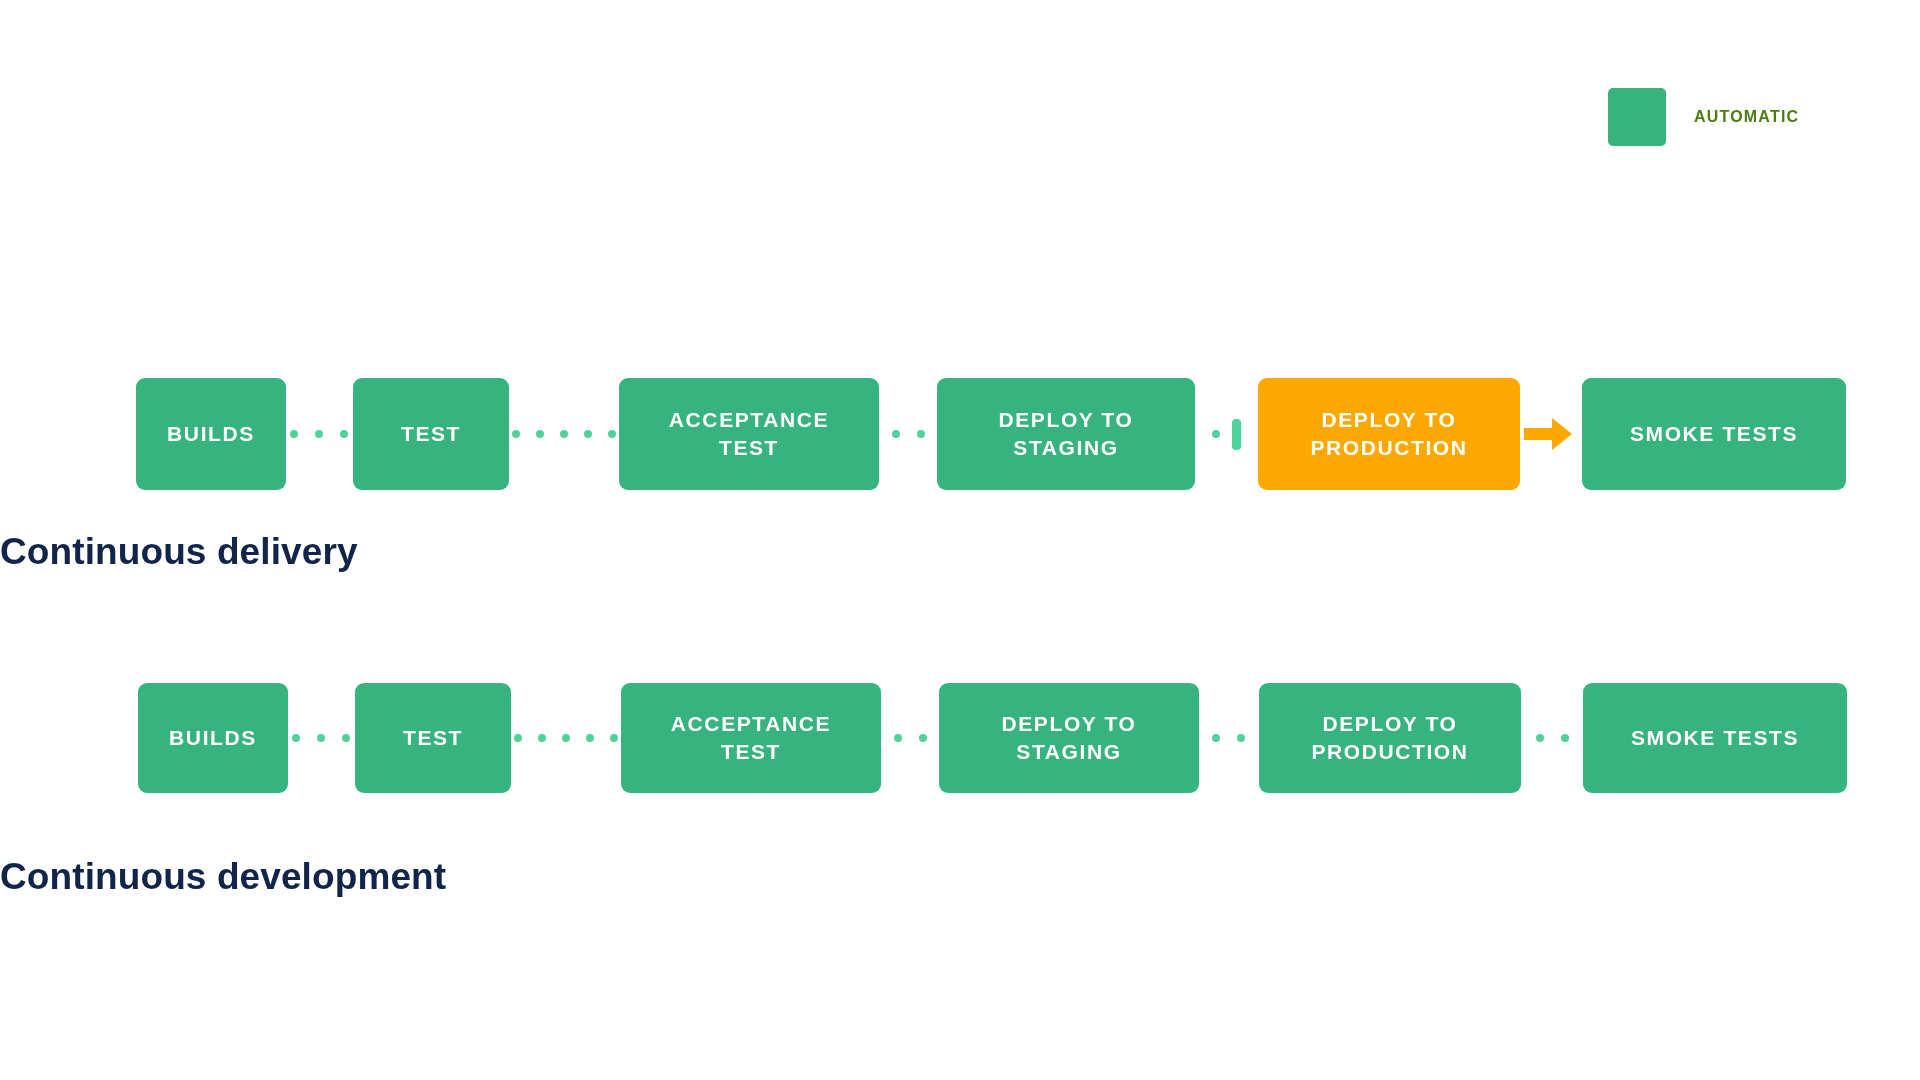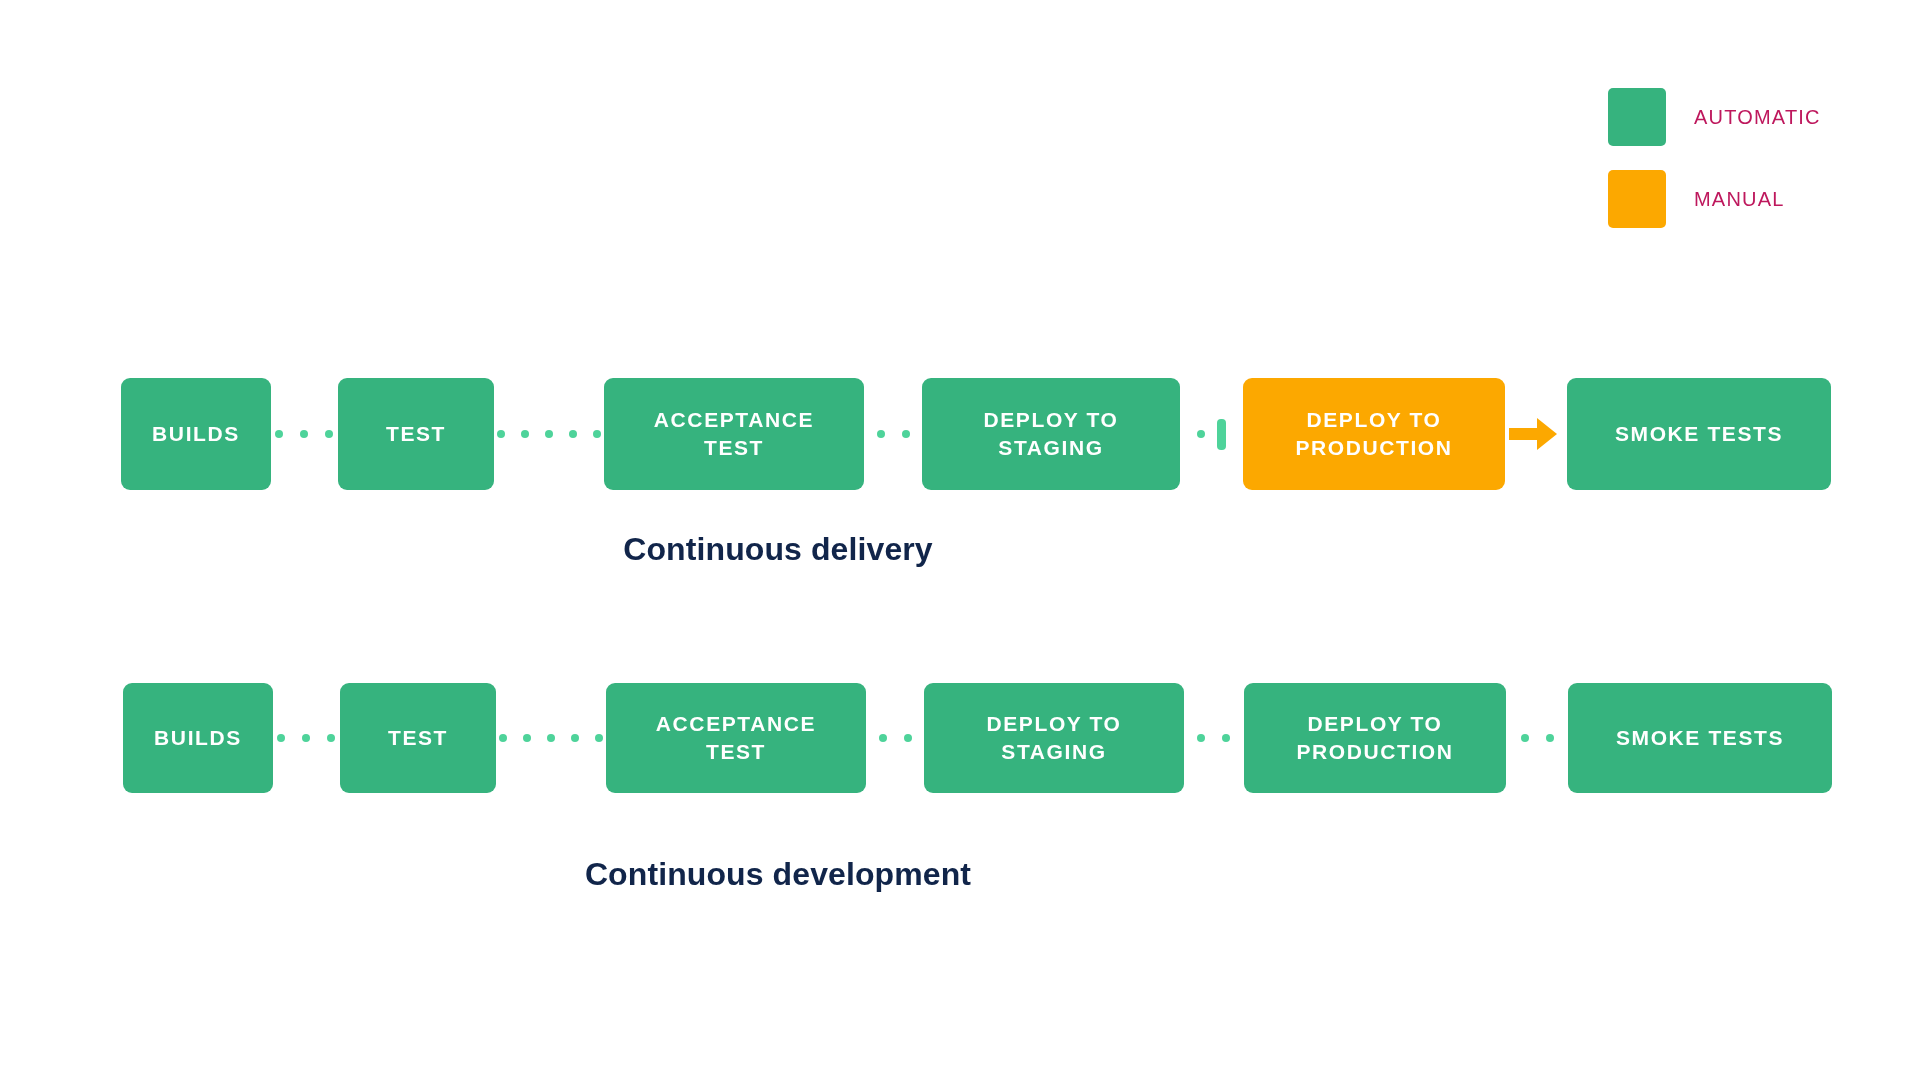--- a/index.html
+++ b/index.html
@@ -31,31 +31,31 @@
     gap: 28px;
     height: 58px;
   }
   .legend-swatch {
     width: 58px;
     height: 58px;
     border-radius: 5px;
     flex: 0 0 auto;
   }
   .legend-label {
-    font-size: 20px;
-    font-weight: normal;
+    font-size: 16px;
+    font-weight: bold;
     letter-spacing: 1.2px;
-    color: #be185d;
+    color: #4d7c0f;
     white-space: nowrap;
   }
 
   
   .pipeline {
     position: absolute;
-    left: 0;
+    left: 15px;
     width: 1712px;
     height: 120px;
     display: flex;
     align-items: center;
   }
   #pipeline-delivery { top: 371px; }
   #pipeline-development { top: 677px; }
 
   .stage-box {
     position: absolute;
@@ -116,41 +116,36 @@
     border-top: 16px solid transparent;
     border-bottom: 16px solid transparent;
     border-left: 20px solid #fca800;
   }
 
   
   .caption {
     position: absolute;
     width: 1556px;
     left: 0;
-    text-align: center;
     color: #11254a;
-    font-size: 32px;
+    font-size: 37px;
     font-weight: bold;
     letter-spacing: 0.1px;
   }
   #caption-delivery { top: 531px; }
   #caption-development { top: 856px; }
 </style>
 </head>
 <body>
 
 <div class="legend">
   <div class="legend-row">
     <div class="legend-swatch" style="background:#36b37e"></div>
     <div class="legend-label">AUTOMATIC</div>
   </div>
-  <div class="legend-row">
-    <div class="legend-swatch" style="background:#fca800"></div>
-    <div class="legend-label">MANUAL</div>
-  </div>
 </div>
 
 <div class="pipeline" id="pipeline-delivery">
 
   <div class="stage-box" style="left:121px; top:7px; width:150px; height:112px; background:#36b37e;">
     <span class="stage-label">BUILDS</span>
   </div>
 
   <div class="connector" style="left:272px; top:7px; width:64px; height:112px;">
     <span class="dot"></span>

